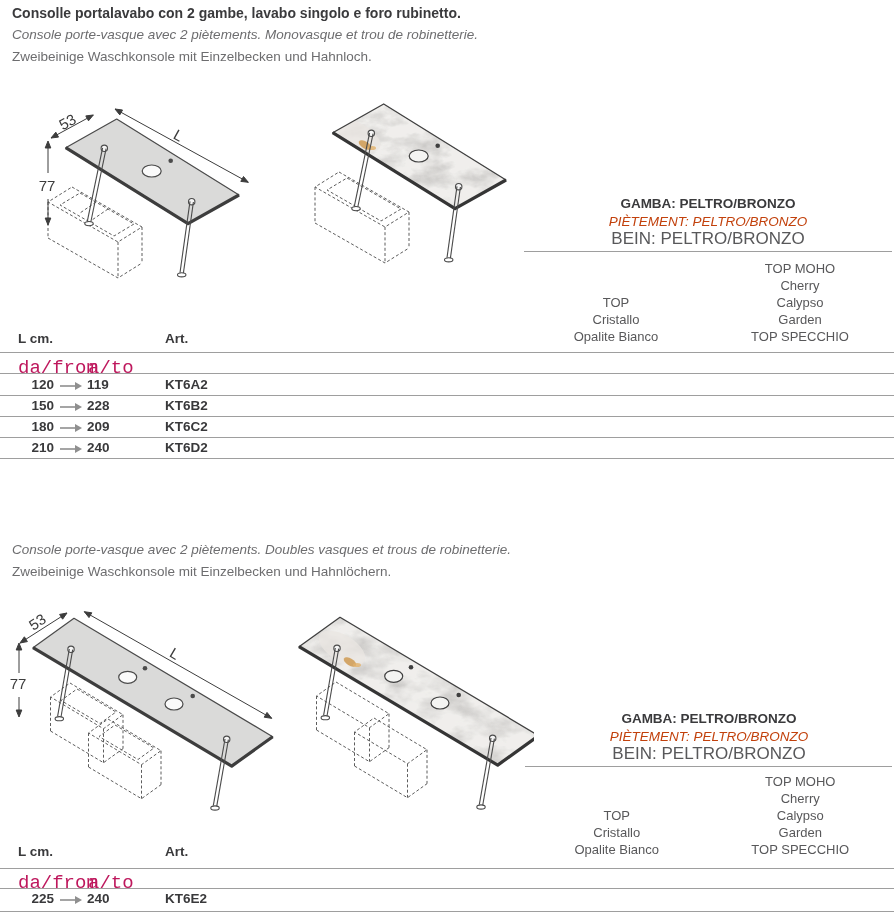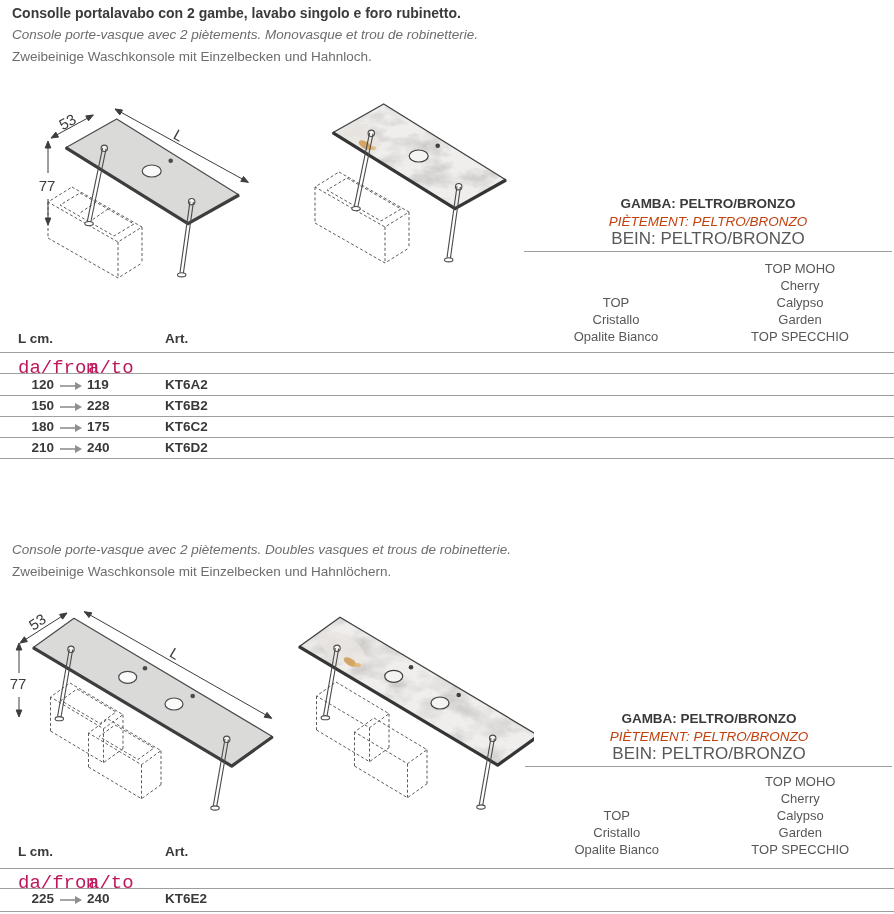--- a/index.html
+++ b/index.html
@@ -171,21 +171,21 @@
     <span class="art">KT6B2</span>
   </div>
   <div class="abs rule" style="left:0;top:416px;width:894px;"></div>
 
   <div class="abs trow" style="left:0;top:419px;width:894px;">
     <span class="num from">180</span>
     <svg class="rarrow" width="24" height="10" viewBox="0 0 24 10">
         <line x1="1" y1="5" x2="16" y2="5" stroke="#8f8f8f" stroke-width="1.6"></line>
         <polygon points="16,1 23,5 16,9" fill="#8f8f8f"></polygon>
       </svg>
-    <span class="num to">175</span>
+    <span class="num to">209</span>
     <span class="art">KT6C2</span>
   </div>
   <div class="abs rule" style="left:0;top:437px;width:894px;"></div>
 
   <div class="abs trow" style="left:0;top:440px;width:790px;">
     <span class="num from">210</span>
     <svg class="rarrow" width="24" height="10" viewBox="0 0 24 10">
         <line x1="1" y1="5" x2="16" y2="5" stroke="#8f8f8f" stroke-width="1.6"></line>
         <polygon points="16,1 23,5 16,9" fill="#8f8f8f"></polygon>
       </svg>

